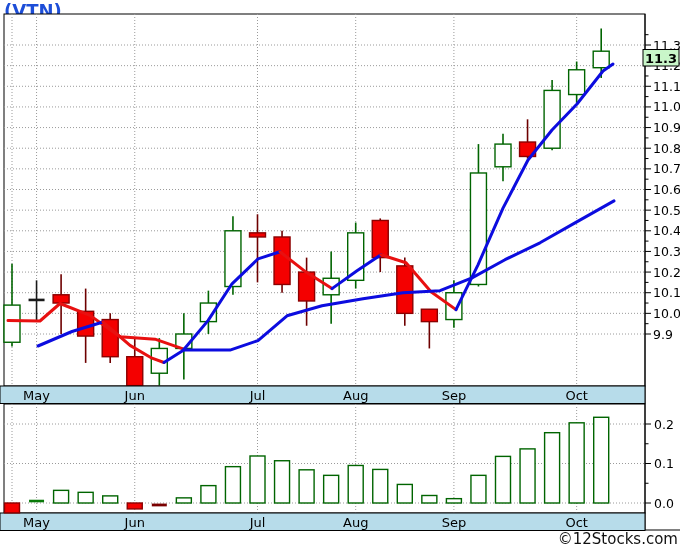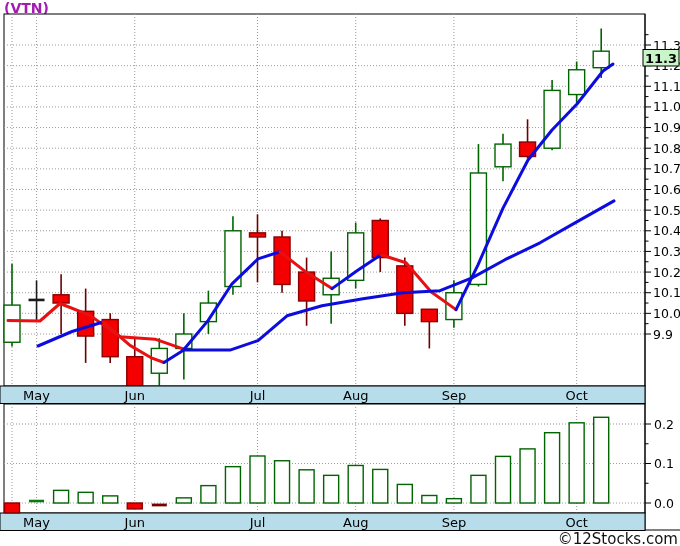--- a/index.html
+++ b/index.html
@@ -1,18 +1,18 @@
 <!DOCTYPE html>
 <html><head>
 <meta charset="utf-8">
 <style>
   html,body{margin:0;padding:0;background:#ffffff;}
   .stage{position:relative;width:680px;height:546px;background:#fff;
          font-family:"DejaVu Sans","Liberation Sans",sans-serif;overflow:hidden;}
-  .title{position:absolute;left:4px;top:0px;height:15px;font-size:14px;font-weight:bold;color:#a21caf;}
+  .title{position:absolute;left:4px;top:0px;height:15px;font-size:18px;font-weight:bold;color:#1d4ed8;}
   .legend{position:absolute;left:7px;top:17px;font-size:11px;white-space:nowrap;}
   .legend .sym{color:#067806;font-weight:bold;margin-right:12px;}
   .legend .blue{color:#1515cf;margin-right:7px;}
   .legend .blue2{color:#3a2ad0;margin-right:7px;}
   .macdlegend{position:absolute;left:6px;top:406px;font-size:11px;white-space:nowrap;color:#000;}
   .macdlegend .blue{color:#1515cf;margin-left:12px;}
   .watermark{position:absolute;right:2px;top:530px;font-size:15px;font-weight:400;color:#111;cursor:pointer;}
   svg{position:absolute;left:0;top:0;}
   text{font-family:"DejaVu Sans","Liberation Sans",sans-serif;}
 </style>

